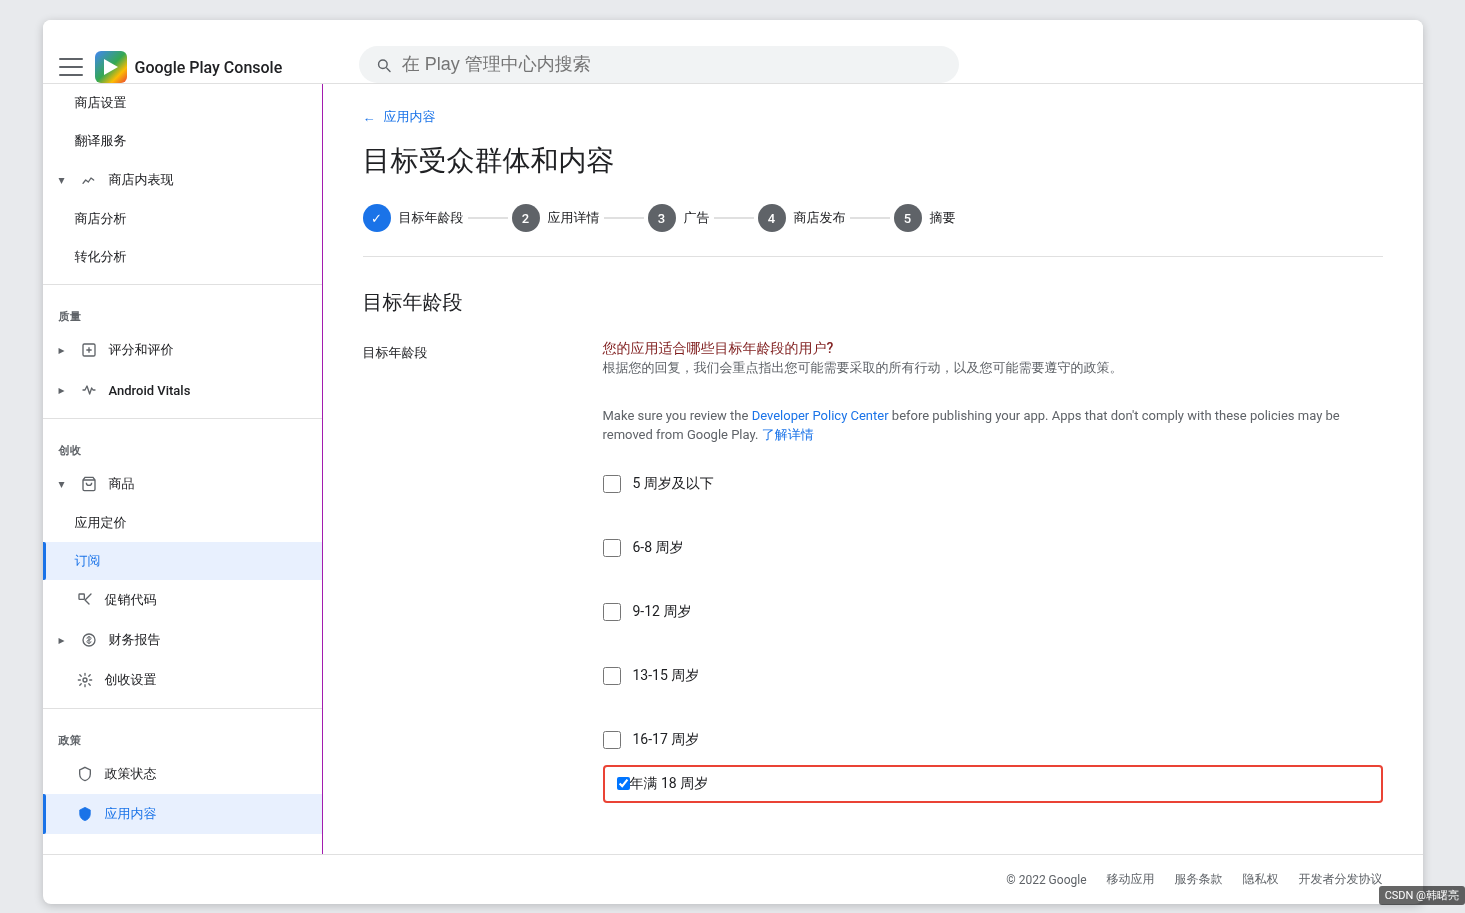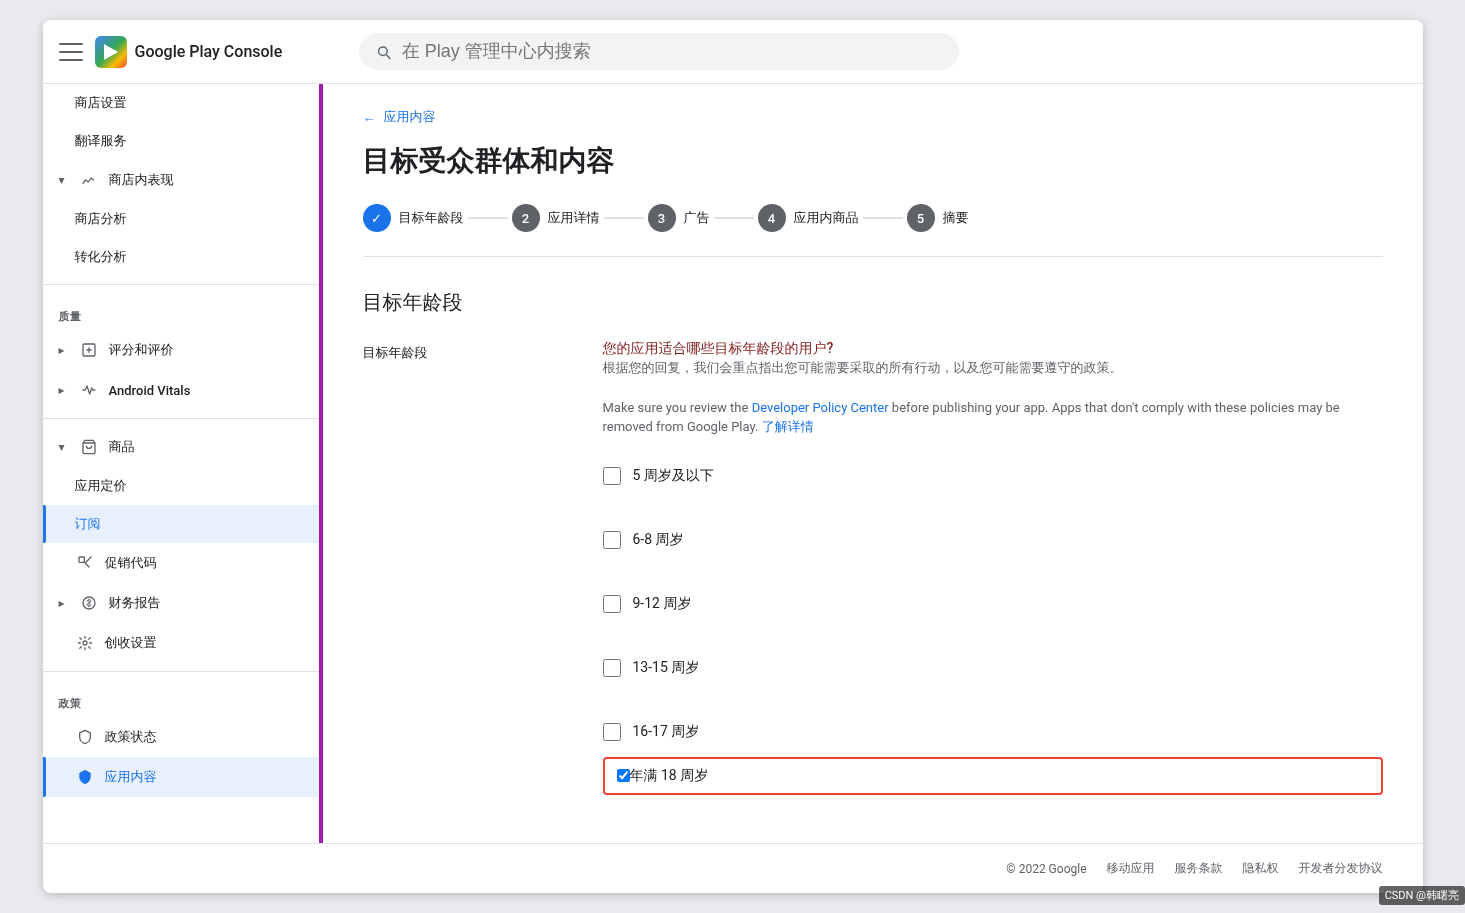--- a/index.html
+++ b/index.html
@@ -18,21 +18,21 @@
       border-radius: 8px;
       box-shadow: 0 2px 10px rgba(0,0,0,0.2);
       display: flex;
       flex-direction: column;
       overflow: hidden;
     }
 
     
     .header {
       display: flex;
-      align-items: center;
+      align-items: flex-end;
       height: 64px;
       padding: 0 16px;
       background: #fff;
       border-bottom: 1px solid #e0e0e0;
       flex-shrink: 0;
     }
 
     .header-left {
       display: flex;
       align-items: center;
@@ -110,21 +110,21 @@
 
     
     .content-wrapper {
       display: flex;
       flex: 1;
     }
 
     
     .sidebar {
       width: 280px;
-      border-right: 4px solid #a21caf;
+      border-right: 1px solid #a21caf;
       background: #fff;
       overflow-y: auto;
       flex-shrink: 0;
       padding-bottom: 20px;
     }
 
     .sidebar-section-label {
       font-size: 11px;
       font-weight: 600;
       color: #5f6368;
@@ -197,21 +197,21 @@
       align-items: center;
       gap: 8px;
       margin-bottom: 16px;
       color: #1a73e8;
       font-size: 13px;
       cursor: pointer;
     }
 
     .page-title {
       font-size: 28px;
-      font-weight: 700;
+      font-weight: 400;
       color: #202124;
       margin-bottom: 24px;
     }
 
     
     .stepper {
       display: flex;
       align-items: center;
       gap: 0;
       margin-bottom: 32px;
@@ -283,21 +283,21 @@
     .form-description {
       font-size: 14px;
       color: #7f1d1d;
       margin-bottom: 0;
       font-weight: 500;
     }
 
     .form-note {
       font-size: 13px;
       color: #5f6368;
-      margin-bottom: 20px;
+      margin-bottom: 28px;
       line-height: 1.5;
     }
 
     .form-note-en {
       font-size: 13px;
       color: #5f6368;
       line-height: 1.5;
     }
 
     .form-note-en a {
@@ -446,20 +446,21 @@
           <span class="item-icon">
             <svg width="16" height="16" viewBox="0 0 24 24" fill="none">
               <path d="M3 12h3l3-6 4 12 3-9 2 3h3" stroke="#5f6368" stroke-width="2" stroke-linecap="round" stroke-linejoin="round"></path>
             </svg>
           </span>
           <span>Android Vitals</span>
         </div>
 
         <div class="sidebar-divider"></div>
 
+        <div class="sidebar-section-label">创收</div>
         <div class="sidebar-item parent">
           <span class="chevron">▾</span>
           <span class="item-icon">
             <svg width="16" height="16" viewBox="0 0 24 24" fill="none">
               <path d="M6 2L3 6v14a2 2 0 002 2h14a2 2 0 002-2V6l-3-4z" stroke="#5f6368" stroke-width="2"></path>
               <path d="M3 6h18M16 10a4 4 0 01-8 0" stroke="#5f6368" stroke-width="2"></path>
             </svg>
           </span>
           <span>商品</span>
         </div>
@@ -538,21 +539,21 @@
             <span class="step-label">应用详情</span>
           </div>
           <div class="step-connector"></div>
           <div class="step">
             <div class="step-circle">3</div>
             <span class="step-label">广告</span>
           </div>
           <div class="step-connector"></div>
           <div class="step">
             <div class="step-circle">4</div>
-            <span class="step-label">应用内商品</span>
+            <span class="step-label">商店发布</span>
           </div>
           <div class="step-connector"></div>
           <div class="step">
             <div class="step-circle">5</div>
             <span class="step-label">摘要</span>
           </div>
         </div>
 
         <h2 class="section-title">目标年龄段</h2>
 

